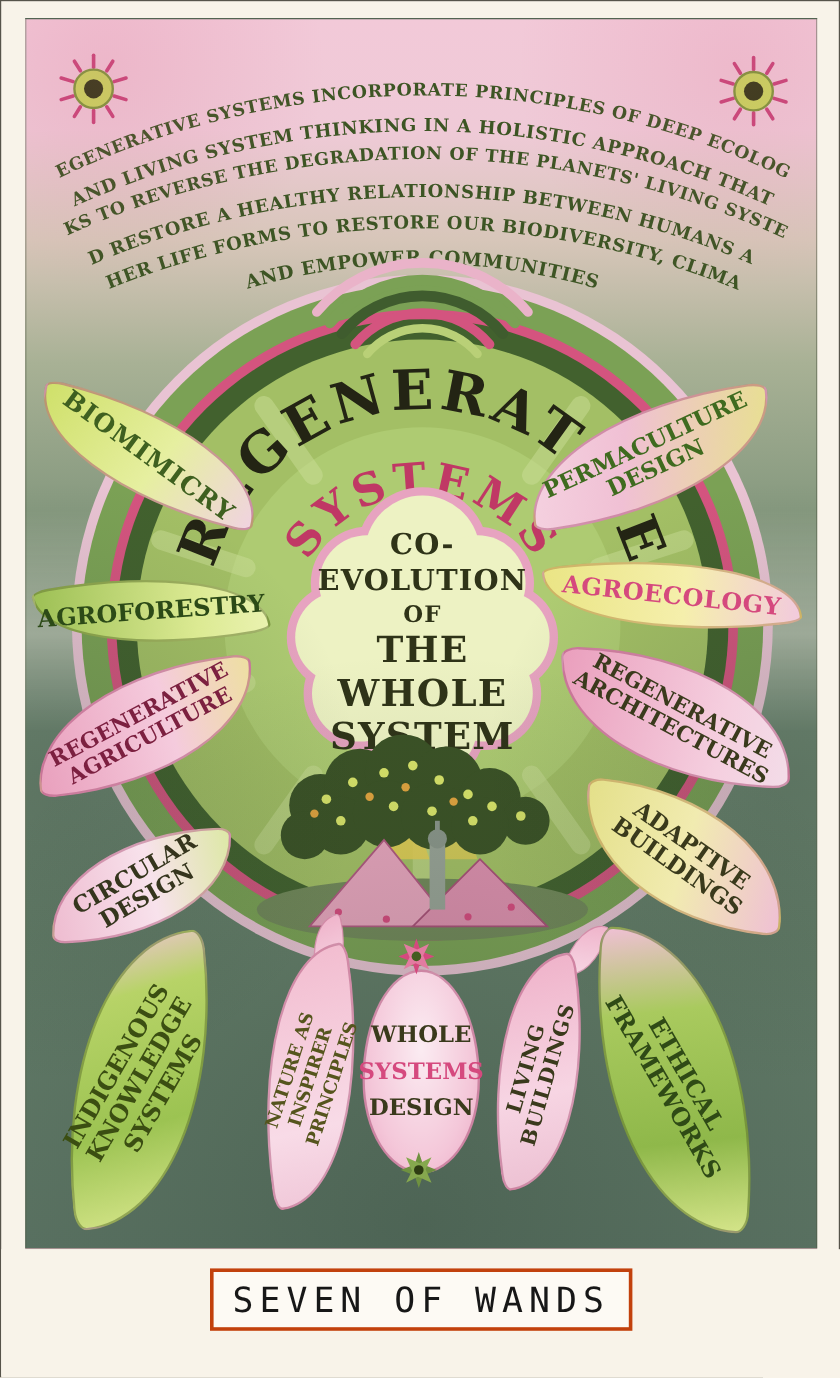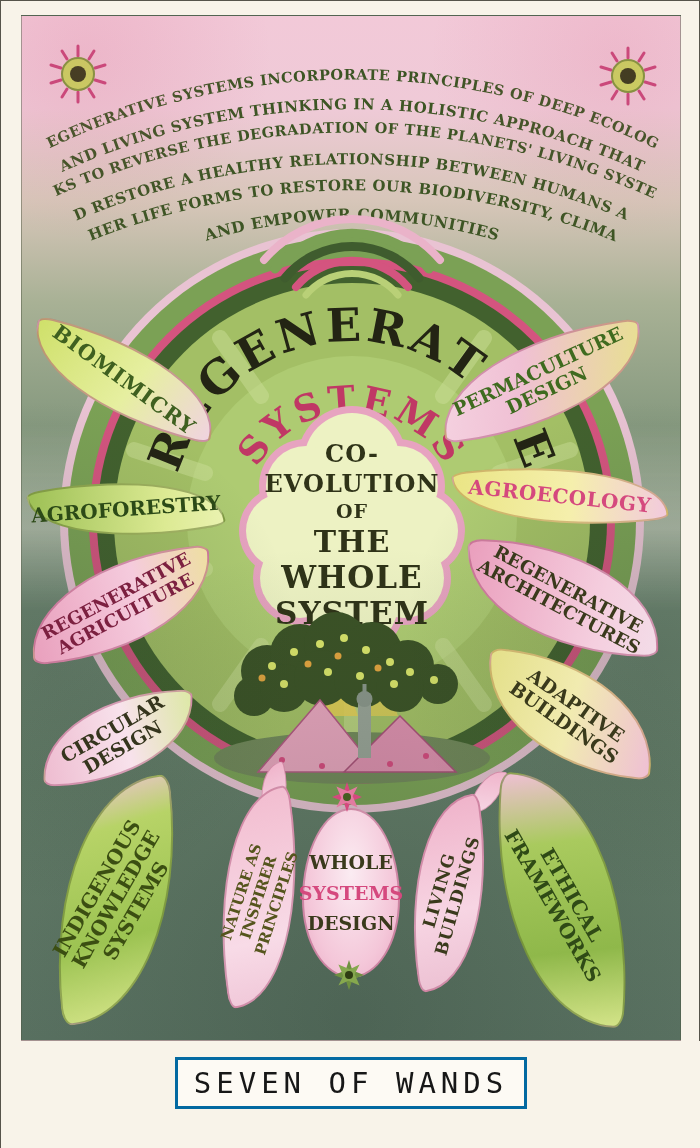--- a/index.html
+++ b/index.html
@@ -118,21 +118,21 @@
   .bud-1 { left:236px; top:748px; width:30px; height:52px; transform:rotate(-14deg); }
   .bud-2 { left:452px; top:752px; width:26px; height:46px; transform:rotate(16deg); }
 
   .flower { position:absolute; width:30px; height:30px; }
   .flower-top { left:310px; top:766px; }
   .flower-bottom { left:312px; top:944px; }
 
   
   .band { position:absolute; left:0; top:1040px; width:700px; height:108px;
           background:#f8f3e9; display:flex; justify-content:center; }
-  .title-box { margin-top:16px; width:352px; height:52px; border:3px solid #0369a1;
+  .title-box { margin-top:16px; width:352px; height:52px; border:3px solid #c2410c;
                background:#fdfaf4; display:flex; align-items:center; justify-content:center;
                box-sizing:border-box; }
   .title-box span { font-family:"DejaVu Sans Mono", monospace; font-size:29px;
                     letter-spacing:5px; color:#171717; }
 </style>
 </head>
 <body>
 
 <div class="page">
 

